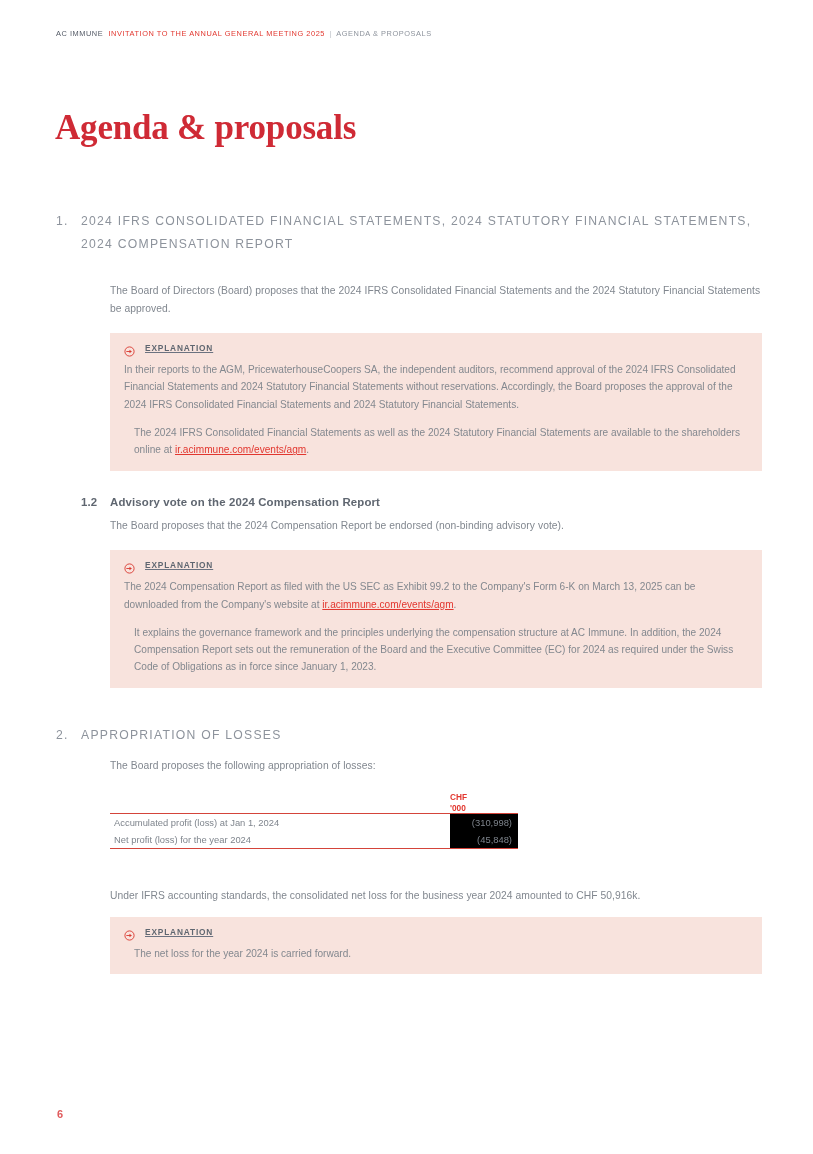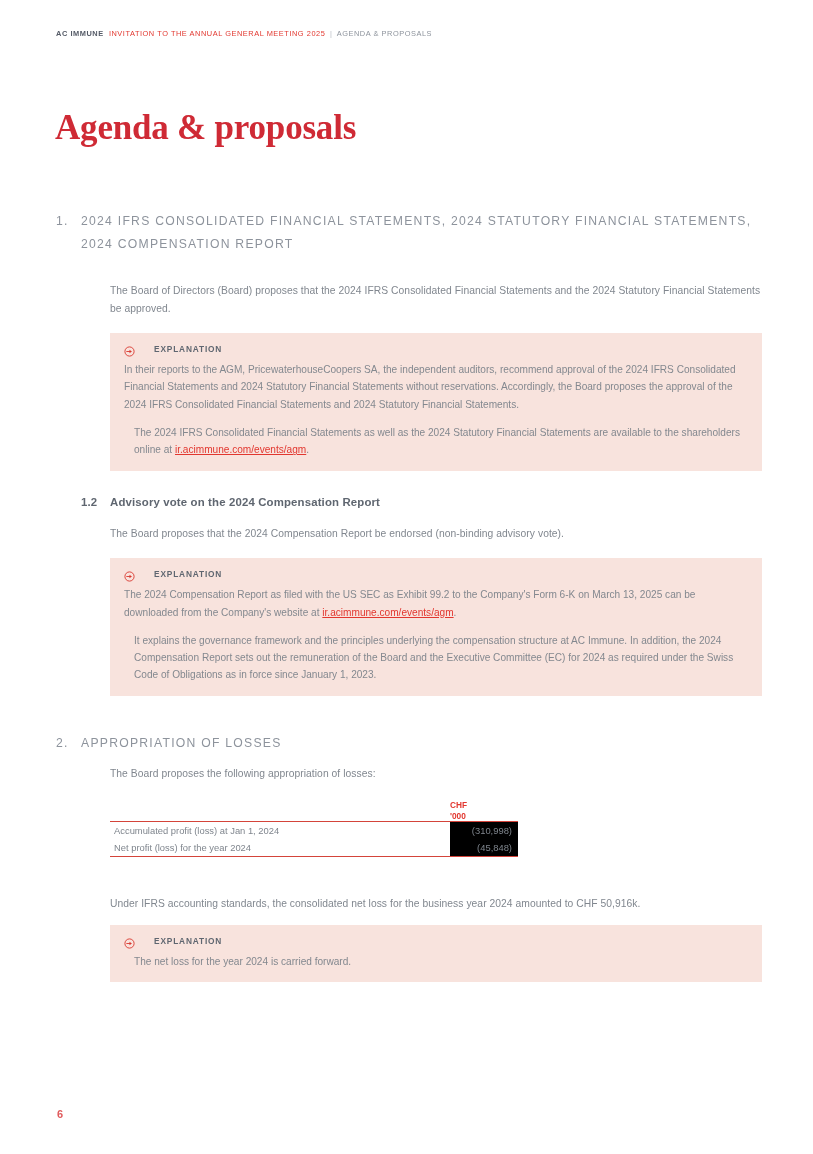--- a/index.html
+++ b/index.html
@@ -28,21 +28,21 @@
     position: absolute;
     top: 29px;
     left: 56px;
     right: 56px;
     font-size: 7.4px;
     letter-spacing: 0.55px;
     white-space: nowrap;
     line-height: 10px;
   }
   .run-header .brand {
-    font-weight: bold;
+    font-weight: normal;
     color: #545a66;
   }
   .run-header .mid {
     color: #e2372f;
   }
   .run-header .sep {
     color: #b9bdc4;
     padding: 0 2px;
   }
   .run-header .tail {
@@ -118,23 +118,24 @@
   
   .expl {
     margin-left: 54px;
     background: #f8e3dd;
     padding: 10px 14px 12px 14px;
     box-sizing: border-box;
     width: 652px;
   }
   .expl-head {
     display: flex;
-    align-items: flex-end;
-    gap: 19px;
+    align-items: flex-start;
+    gap: 10px;
     margin-bottom: 7px;
+    text-decoration: underline;
   }
   .expl-icon {
     width: 11px;
     height: 11px;
     flex: 0 0 11px;
     display: block;
   }
   .expl-title {
     font-size: 8.3px;
     font-weight: bold;
@@ -268,21 +269,21 @@
       <p class="expl-p"><span>The 2024 IFRS Consolidated Financial Statements as well as the 2024 Statutory Financial Statements are available to the shareholders online at </span><a class="link" href="#">ir.acimmune.com/events/agm</a><span>.</span></p>
     </div>
 
     <div class="sp-22"></div>
 
     <div class="h2-row">
       <span class="h2-num">1.2</span>
       <span class="h2-text">Advisory vote on the 2024 Compensation Report</span>
     </div>
     <div class="sp-6"></div>
-    <p class="body-p" style="margin-top:8px;margin-bottom:0">The Board proposes that the 2024 Compensation Report be endorsed (non-binding advisory vote).</p>
+    <p class="body-p" style="margin-top:0;margin-bottom:0">The Board proposes that the 2024 Compensation Report be endorsed (non-binding advisory vote).</p>
 
     <div class="sp-16"></div>
 
     <div class="expl">
       <div class="expl-head">
         <span class="expl-icon">
           <svg viewBox="0 0 22 22" width="11" height="11" xmlns="http://www.w3.org/2000/svg">
             <circle cx="11" cy="11" r="9.2" fill="none" stroke="#d8362c" stroke-width="1.8"></circle>
             <path d="M5.5 11 L13.5 11" stroke="#d8362c" stroke-width="1.8" stroke-linecap="round"></path>
             <path d="M11 7.3 L15.6 11 L11 14.7 Z" fill="#d8362c"></path>

